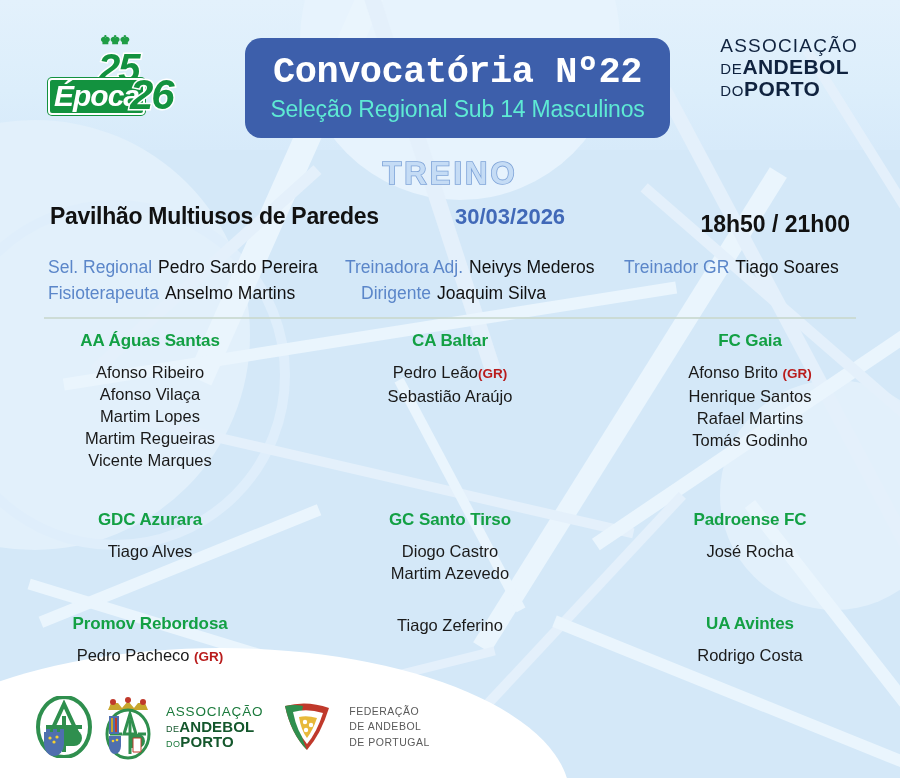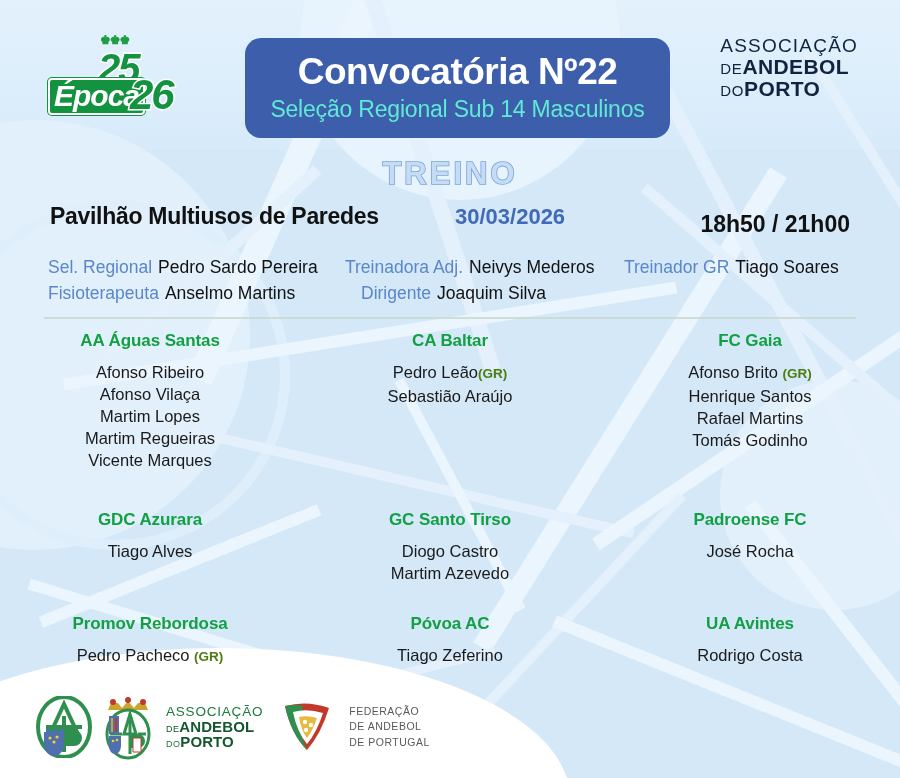--- a/index.html
+++ b/index.html
@@ -130,20 +130,21 @@
     flex-direction: column;
     align-items: center;
     justify-content: center;
   }
   .title-main {
     color: #ffffff;
     font-size: 37px;
     font-weight: bold;
     line-height: 1.05;
     letter-spacing: -0.5px;
+    font-family: Liberation Mono, monospace;
   }
   .title-sub {
     color: #5eead4;
     font-size: 23px;
     font-weight: normal;
     line-height: 1.15;
     margin-top: 4px;
     letter-spacing: -0.2px;
   }
 
@@ -268,21 +269,21 @@
     color: #13a044;
     margin-bottom: 10px;
     letter-spacing: -0.1px;
   }
   .player {
     font-size: 16.5px;
     color: #1a1a1a;
     line-height: 22px;
   }
   .gr {
-    color: #4d7c0f;
+    color: #b91c1c;
     font-weight: bold;
     font-size: 13.5px;
   }
   .row-gap-1 { height: 39px; }
   .row-gap-2 { height: 30px; }
 
   
   .footer {
     position: absolute;
     left: 36px;
@@ -444,21 +445,20 @@
     </div>
 
     <div class="row-gap-2"></div>
 
     <div class="club-row">
       <div class="club-col">
         <div class="club-name">Promov Rebordosa</div>
         <div class="player"><span>Pedro Pacheco</span> <span class="gr">(GR)</span></div>
       </div>
       <div class="club-col">
-        <div class="club-name">Póvoa AC</div>
         <div class="player"><span>Tiago Zeferino</span></div>
       </div>
       <div class="club-col">
         <div class="club-name">UA Avintes</div>
         <div class="player"><span>Rodrigo Costa</span></div>
       </div>
     </div>
 
   </div>
 

